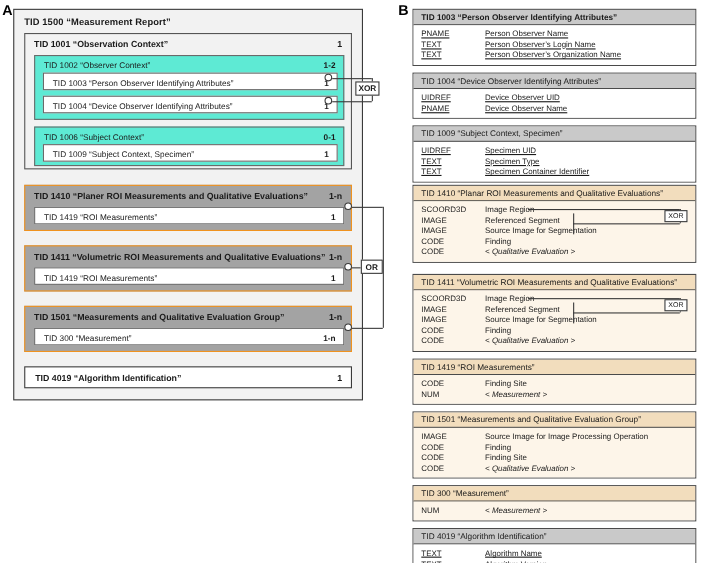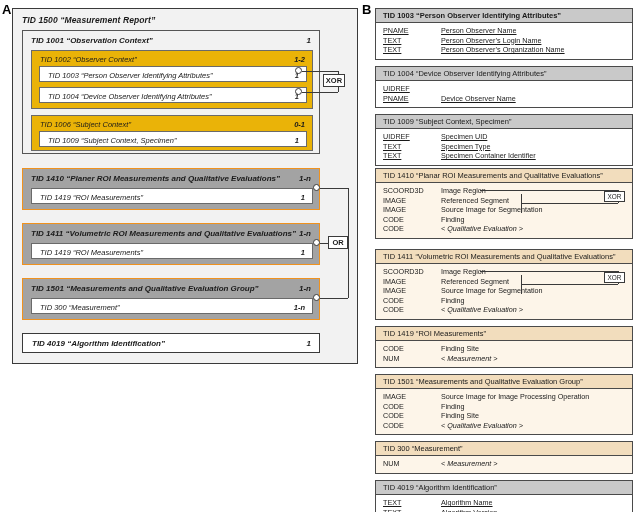--- a/index.html
+++ b/index.html
@@ -5,21 +5,21 @@
   html,body{margin:0;padding:0;}
   body{
     width:640px;height:512px;background:#ffffff;
     font-family:"Liberation Sans", sans-serif;
     color:#1a1a1a;overflow:hidden;position:relative;
   }
   .panel-label{
     position:absolute;font-weight:bold;font-size:13px;color:#000;
   }
   
-  #panelA{position:absolute;left:12px;top:8px;width:346px;height:356px;font-style:italic;}
+  #panelA{position:absolute;left:12px;top:8px;width:318px;height:356px;}
   .outer-box{
     position:absolute;left:0;top:0;right:0;bottom:0;
     border:1.5px solid #3a3a3a;background:#f2f2f2;box-sizing:border-box;
   }
   .a-title{
     position:absolute;left:10px;top:7px;font-size:8.5px;font-weight:bold;
     letter-spacing:.1px;
   }
   .grp{
     position:absolute;box-sizing:border-box;background:#f2f2f2;
@@ -27,21 +27,21 @@
   }
   .grp.orange{border:1.6px solid #F0921E;background:#a3a3a3;}
   .grp-head{
     position:absolute;left:8px;top:5px;right:8px;font-size:8px;font-weight:bold;
     white-space:nowrap;
   }
   .grp-card{
     position:absolute;right:8px;top:5px;font-size:8px;font-weight:bold;
   }
   .sub{
-    position:absolute;box-sizing:border-box;background:#eab308;
+    position:absolute;box-sizing:border-box;background:#5eead4;
     border:1.1px solid #6a6a6a;
   }
   .sub-head{
     position:absolute;left:8px;top:4px;font-size:7.5px;white-space:nowrap;
   }
   .sub-card{position:absolute;right:7px;top:4px;font-size:7.5px;font-weight:bold;}
   .sub2{
     position:absolute;box-sizing:border-box;background:#ffffff;
     border:1.1px solid #6a6a6a;
   }
@@ -203,20 +203,21 @@
           <span class="bvr">TEXT</span>
           <span class="bcv">Person Observer’s Organization Name</span>
         </div>
       </div>
     </div>
     <div class="bcard gray" style="top: 58px;">
       <div class="bcard-head">TID 1004 “Device Observer Identifying Attributes”</div>
       <div class="bcard-body">
         <div class="brow">
           <span class="bvr">UIDREF</span>
+          <span class="bcv">Device Observer UID</span>
         </div>
         <div class="brow">
           <span class="bvr">PNAME</span>
           <span class="bcv">Device Observer Name</span>
         </div>
       </div>
     </div>
     <div class="bcard gray" style="top: 106px;">
       <div class="bcard-head">TID 1009 “Subject Context, Specimen”</div>
       <div class="bcard-body">

